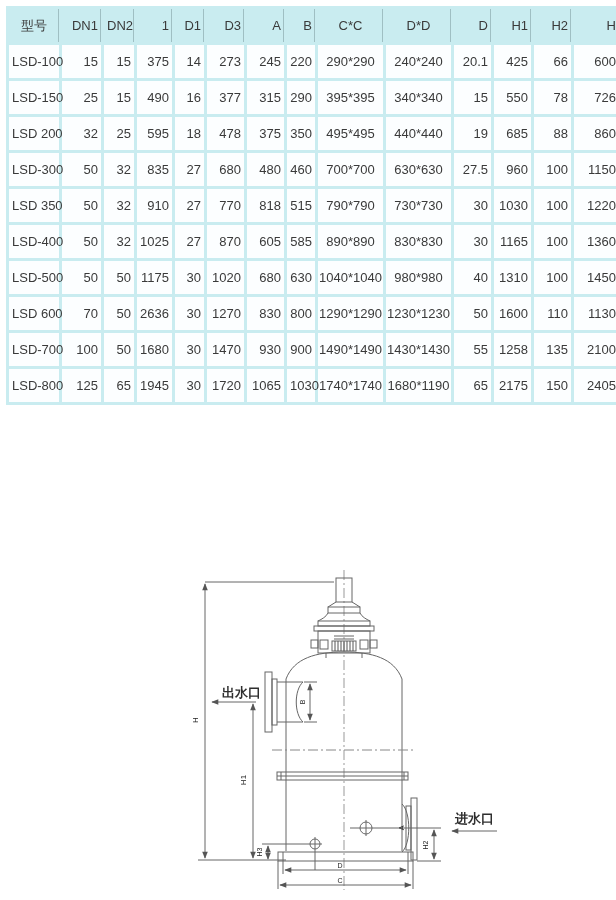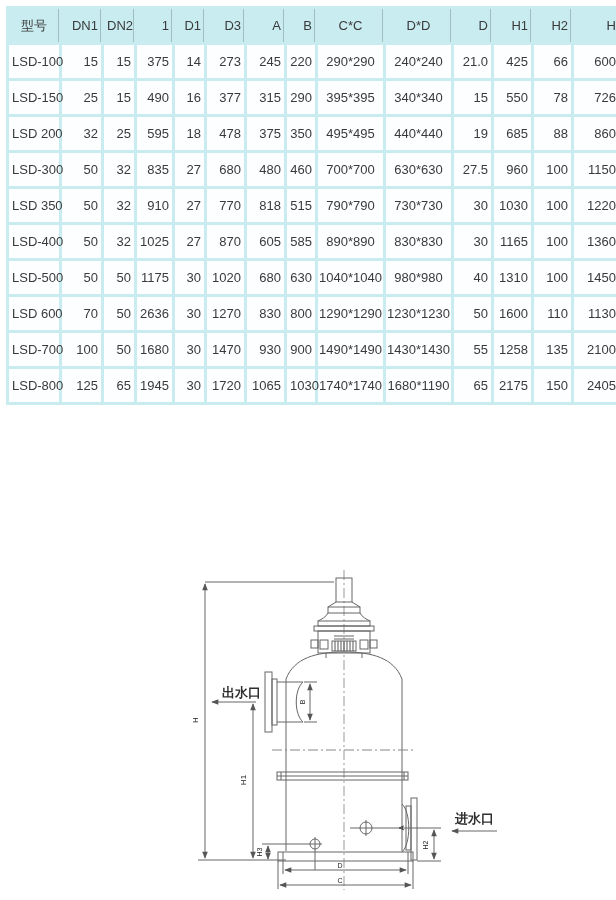--- a/index.html
+++ b/index.html
@@ -73,21 +73,21 @@
         <td class="c0">LSD-100</td>
         <td class="c1">15</td>
         <td class="c2">15</td>
         <td class="c3">375</td>
         <td class="c4">14</td>
         <td class="c5">273</td>
         <td class="c6">245</td>
         <td class="c7">220</td>
         <td class="c8">290*290</td>
         <td class="c9">240*240</td>
-        <td class="c10">21.0</td>
+        <td class="c10">20.1</td>
         <td class="c11">425</td>
         <td class="c12">66</td>
         <td class="c13">600</td>
       </tr>
       <tr>
         <td class="c0">LSD-150</td>
         <td class="c1">25</td>
         <td class="c2">15</td>
         <td class="c3">490</td>
         <td class="c4">16</td>

